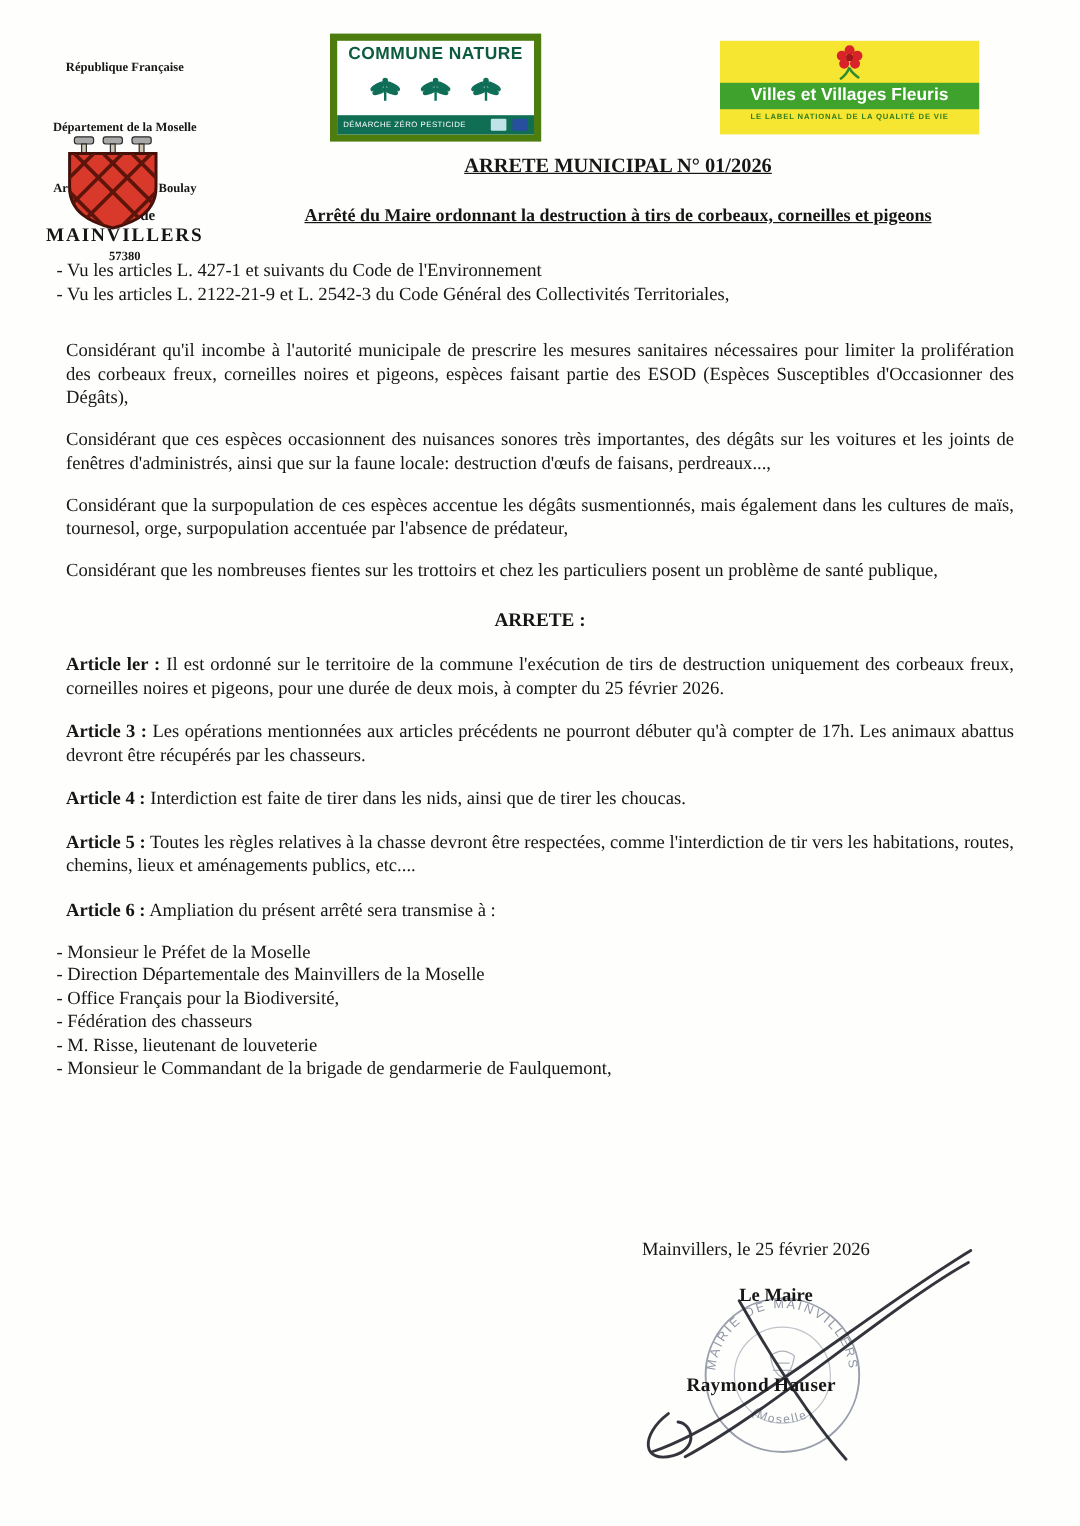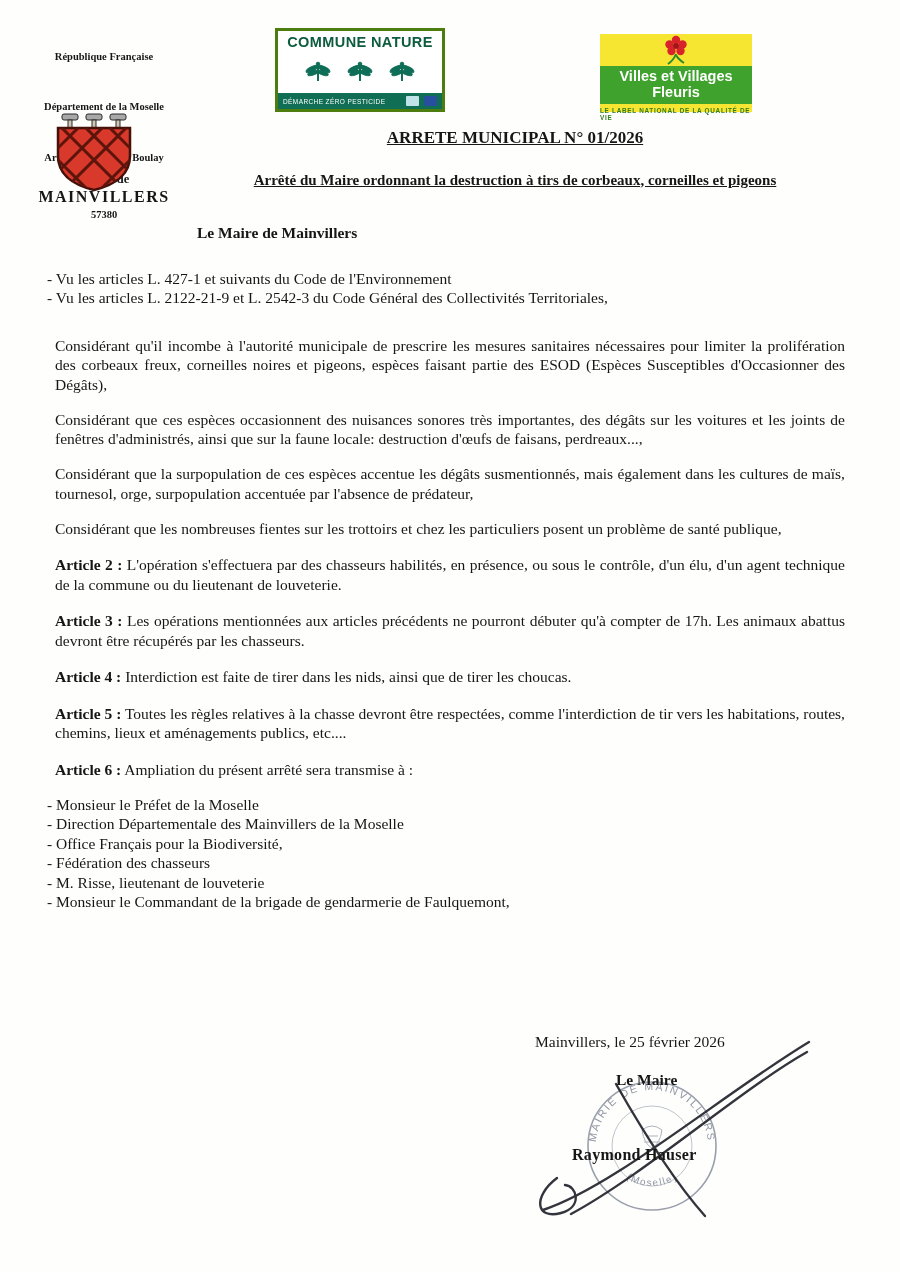--- a/index.html
+++ b/index.html
@@ -8,31 +8,31 @@
 
   
   .hdr-left{position:absolute;left:20px;top:13px;width:168px;text-align:center;line-height:1.28;}
   .hdr-small{font-size:10.5px;font-weight:bold;margin-top:37px;}
   .hdr-mairie{font-size:12.5px;font-weight:bold;margin-top:7px;}
   .hdr-commune{font-size:16px;font-weight:bold;letter-spacing:1.5px;}
   .hdr-cp{font-size:10.5px;font-weight:bold;}
   .coa{position:absolute;left:50px;top:112px;}
 
   
-  .logo-cn{position:absolute;left:275px;top:28px;width:164px;height:78px;background:#fff;border:3px solid #4d7c0f;display:flex;flex-direction:column;}
+  .logo-cn{position:absolute;left:275px;top:28px;width:164px;height:78px;background:#fff;border:6px solid #4d7c0f;display:flex;flex-direction:column;}
   .cn-title{font-family:"Liberation Sans",sans-serif;font-weight:bold;color:#0d5c3f;font-size:14.5px;text-align:center;padding-top:3px;letter-spacing:.4px;}
   .cn-flies{flex:1;display:flex;align-items:center;justify-content:center;gap:16px;}
   .cn-band{height:16px;background:#0f6e54;color:#fff;display:flex;align-items:center;gap:5px;padding:0 5px;font-family:"Liberation Sans",sans-serif;font-size:6.5px;letter-spacing:.4px;white-space:nowrap;}
   .cn-band .spacer{flex:1;}
   .band-chip{display:inline-block;width:13px;height:10px;border-radius:1px;}
   .chip1{background:#bfe3e8;}
   .chip2{background:#274f9e;}
 
   
-  .logo-vvf{position:absolute;left:600px;top:34px;width:152px;height:78px;background:#f6e632;display:flex;flex-direction:column;align-items:center;}
+  .logo-vvf{position:absolute;left:600px;top:34px;width:216px;height:78px;background:#f6e632;display:flex;flex-direction:column;align-items:center;}
   .vvf-flower{height:35px;display:flex;align-items:center;justify-content:center;}
   .vvf-band{width:100%;background:#3fa22c;color:#fff;text-align:center;font-family:"Liberation Sans",sans-serif;font-weight:bold;font-size:14.5px;padding:2px 0 4px;}
   .vvf-sub{font-family:"Liberation Sans",sans-serif;font-weight:bold;font-size:6.4px;color:#2f7d1e;letter-spacing:.7px;padding-top:3px;}
 
   
   .content{position:absolute;left:55px;top:128px;width:790px;font-size:15.5px;line-height:19.5px;}
   .titles{margin-left:130px;text-align:center;}
   .title1{font-size:17px;font-weight:bold;text-decoration:underline;white-space:nowrap;}
   .title2{font-size:15px;font-weight:bold;text-decoration:underline;white-space:nowrap;margin-top:23px;}
   .intro{font-weight:bold;margin:33px 0 0 142px;}
@@ -152,34 +152,34 @@
     <div class="vvf-band">Villes et Villages Fleuris</div>
     <div class="vvf-sub">LE LABEL NATIONAL DE LA QUALITÉ DE VIE</div>
   </div>
 
   <div class="content">
     <div class="titles">
       <div class="title1">ARRETE MUNICIPAL N° 01/2026</div>
       <div class="title2">Arrêté du Maire ordonnant la destruction à tirs de corbeaux, corneilles et pigeons</div>
     </div>
 
-    <p class="intro">Le Maire de Mainvillers</p>
 
     <div class="vu">
       <div>- Vu les articles L. 427-1 et suivants du Code de l'Environnement</div>
       <div>- Vu les articles L. 2122-21-9 et L. 2542-3 du Code Général des Collectivités Territoriales,</div>
     </div>
 
     <p class="para first">Considérant qu'il incombe à l'autorité municipale de prescrire les mesures sanitaires nécessaires pour limiter la prolifération des corbeaux freux, corneilles noires et pigeons, espèces faisant partie des ESOD (Espèces Susceptibles d'Occasionner des Dégâts),</p>
     <p class="para">Considérant que ces espèces occasionnent des nuisances sonores très importantes, des dégâts sur les voitures et les joints de fenêtres d'administrés, ainsi que sur la faune locale: destruction d'œufs de faisans, perdreaux...,</p>
     <p class="para">Considérant que la surpopulation de ces espèces accentue les dégâts susmentionnés, mais également dans les cultures de maïs, tournesol, orge, surpopulation accentuée par l'absence de prédateur,</p>
     <p class="para">Considérant que les nombreuses fientes sur les trottoirs et chez les particuliers posent un problème de santé publique,</p>
 
-
-    <p class="article"><b>Article 2 :</b> <span>L'opération s'effectuera par des chasseurs habilités, en présence, ou sous le contrôle, d'un élu, d'un agent technique de la commune ou du lieutenant de louveterie.</span></p>
+    <p class="arrete-line">ARRETE :</p>
+
+    <p class="article"><b>Article ler :</b> <span>Il est ordonné sur le territoire de la commune l'exécution de tirs de destruction uniquement des corbeaux freux, corneilles noires et pigeons, pour une durée de deux mois, à compter du 25 février 2026.</span></p>
     <p class="article"><b>Article 3 :</b> <span>Les opérations mentionnées aux articles précédents ne pourront débuter qu'à compter de 17h. Les animaux abattus devront être récupérés par les chasseurs.</span></p>
     <p class="article"><b>Article 4 :</b> <span>Interdiction est faite de tirer dans les nids, ainsi que de tirer les choucas.</span></p>
     <p class="article"><b>Article 5 :</b> <span>Toutes les règles relatives à la chasse devront être respectées, comme l'interdiction de tir vers les habitations, routes, chemins, lieux et aménagements publics, etc....</span></p>
     <p class="article"><b>Article 6 :</b> <span>Ampliation du présent arrêté sera transmise à :</span></p>
 
     <div class="a6-list">
       <div>- Monsieur le Préfet de la Moselle</div>
       <div>- Direction Départementale des Mainvillers de la Moselle</div>
       <div>- Office Français pour la Biodiversité,</div>
       <div>- Fédération des chasseurs</div>

